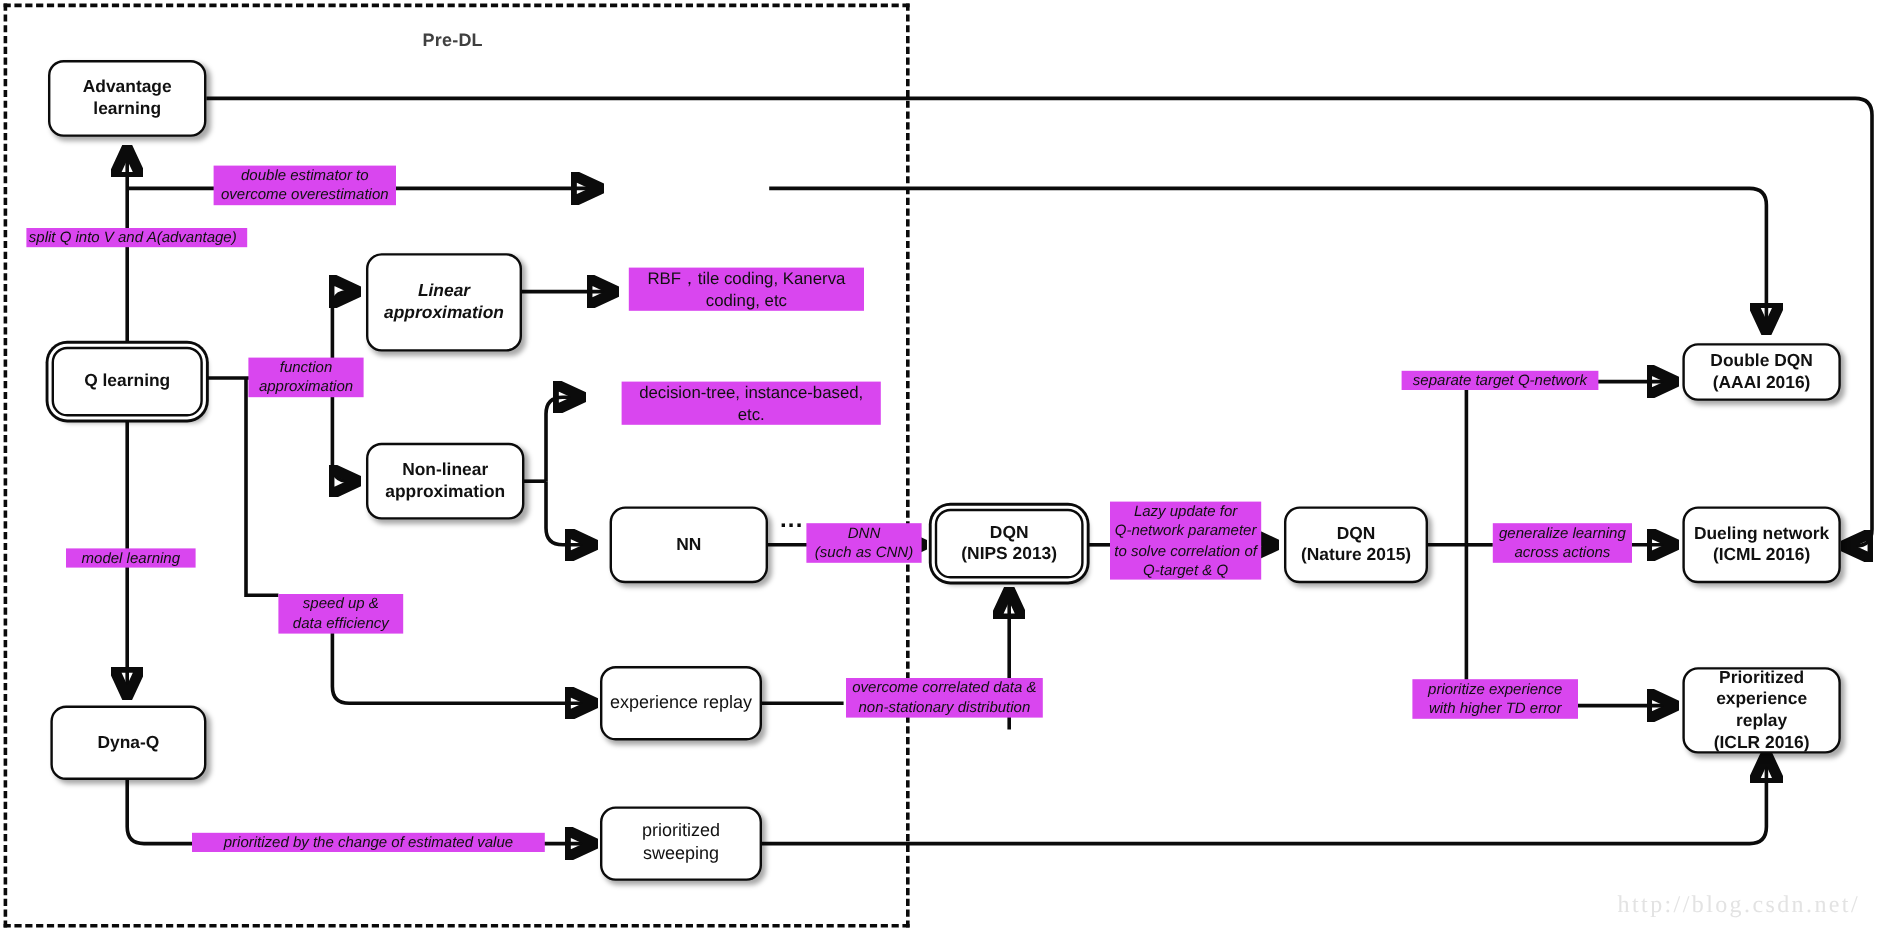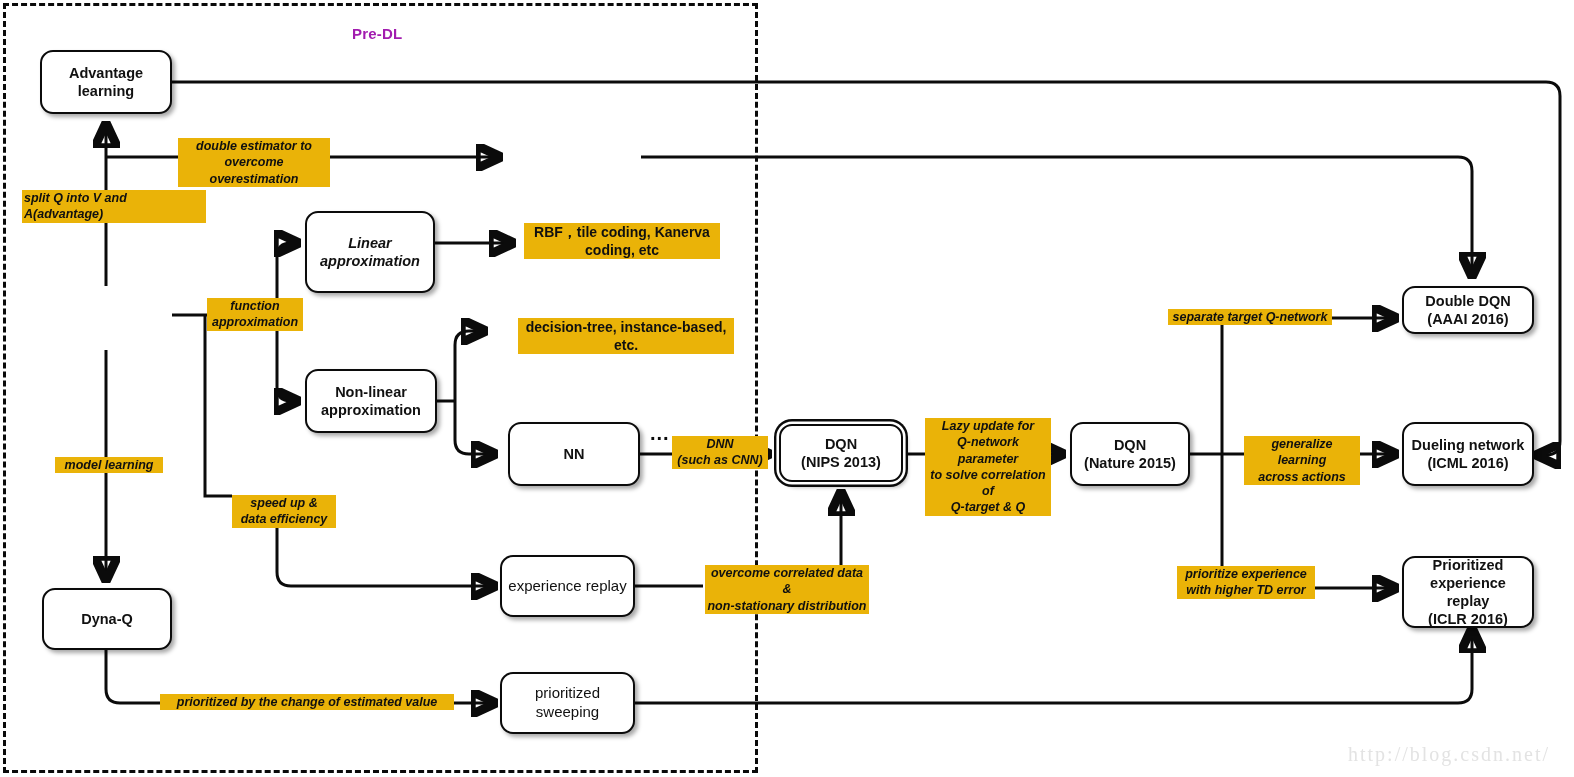--- a/index.html
+++ b/index.html
@@ -10,21 +10,21 @@
   .region{
     position:absolute;
     border:3px dashed #0a0a0a;
     box-sizing:border-box;
     background:transparent;
   }
   .region-title{
     position:absolute;
     font-weight:bold;
     font-size:15px;
-    color:#a21caf;
+    color:#404040;
     letter-spacing:.2px;
     white-space:nowrap;
   }
 
   
   .node{
     position:absolute;
     box-sizing:border-box;
     background:#ffffff;
     border:2.4px solid #0b0b0b;
@@ -45,27 +45,27 @@
     border-width:2.2px;
     box-shadow:0 0 0 2.6px #ffffff, 0 0 0 5px #0b0b0b, 4px 5px 4px rgba(0,0,0,.33);
   }
   .node .txt{display:block;}
 
   
   .lbl{
     position:absolute;
     font-size:12.5px;
     font-style:italic;
-    font-weight:bold;
+    font-weight:normal;
     color:#101010;
     line-height:1.3;
     text-align:center;
     white-space:pre-line;
     z-index:7;
-    background:#eab308;
+    background:#d946ef;
     padding:0 2px;
   }
   .lbl.plain{font-style:normal;font-size:14px;}
   .lbl.left{text-align:left;}
 
   
   svg.edges{position:absolute;left:0;top:0;width:1574px;height:777px;z-index:2;}
   svg.edges path,svg.edges line{fill:none;stroke:#0b0b0b;stroke-width:3;}
   .dots{
     position:absolute;font-size:20px;font-weight:bold;color:#0b0b0b;
@@ -147,20 +147,23 @@
 
     <path d="M1307,588 L1395,588" marker-end="url(#ah)"></path>
   </svg>
 
   <div class="node" style="left:40px;top:50px;width:132px;height:64px;">
     <span class="txt" style="white-space: pre-line;">Advantage
 learning</span>
   </div>
 
 
+  <div class="node dbl" style="left:43px;top:289px;width:126px;height:58px;">
+    <span class="txt">Q learning</span>
+  </div>
 
   <div class="node" style="left:305px;top:211px;width:130px;height:82px;font-style:italic;">
     <span class="txt" style="white-space: pre-line;">Linear
 approximation</span>
   </div>
 
   <div class="node" style="left:305px;top:369px;width:132px;height:64px;">
     <span class="txt" style="white-space: pre-line;">Non-linear
 approximation</span>
   </div>

